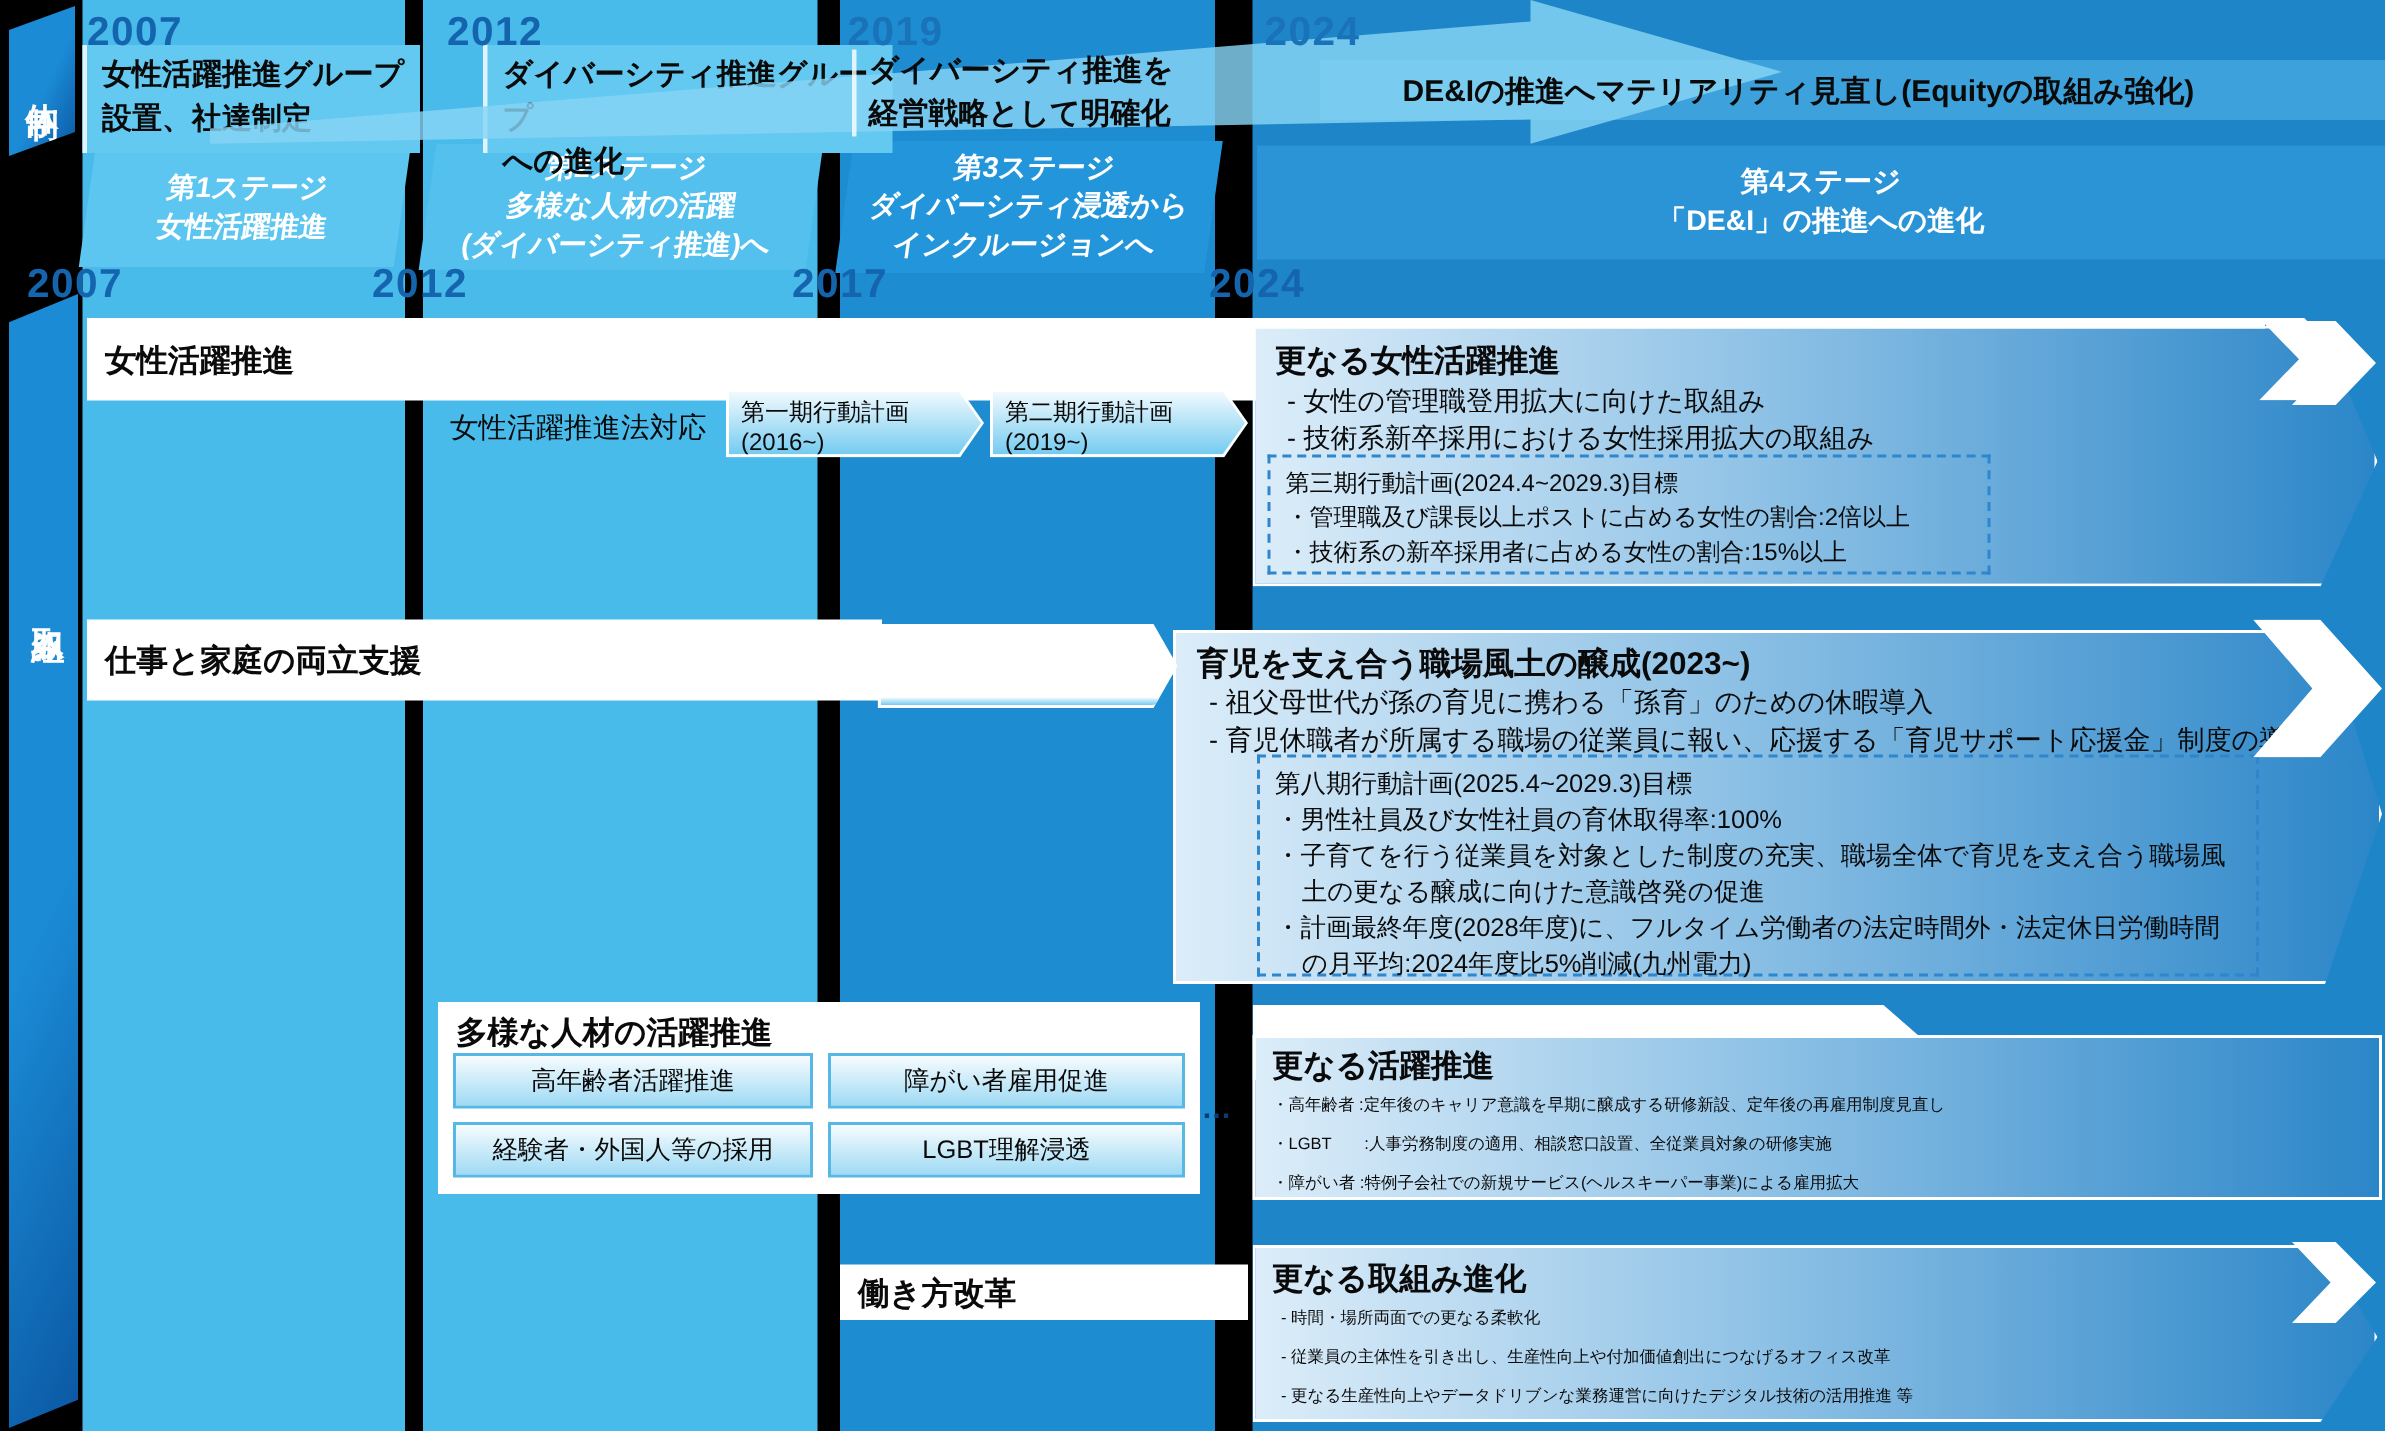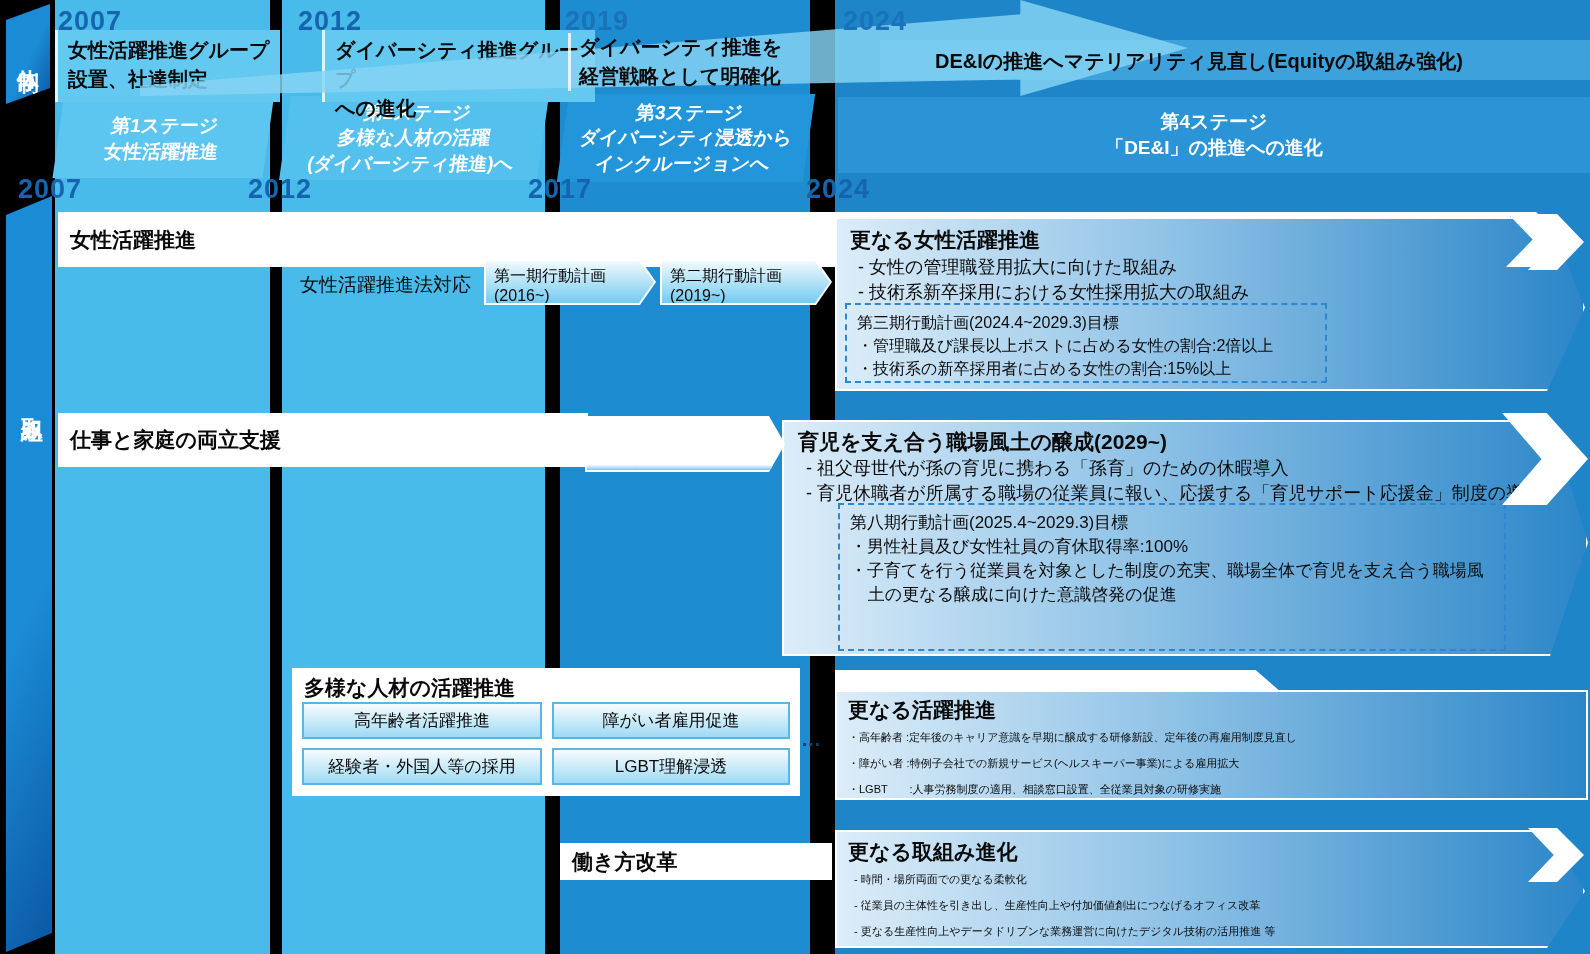--- a/index.html
+++ b/index.html
@@ -162,48 +162,49 @@
     <span>仕事と家庭の両立支援</span>
   </div>
   <div class="chev" style="left:585px;top:416px;width:200px;height:56px;">
     <div class="in b">
       <div>男性育休取得促進</div>
       <div style="font-weight:normal;">(2022~)</div>
     </div>
   </div>
 
   <div class="bigbox pt" style="left:782px;top:420px;width:806px;height:236px;"></div>
-  <div class="boxtitle" style="left:798px;top:428px;z-index:5;">育児を支え合う職場風土の醸成(2029~)</div>
+  <div class="boxtitle" style="left:798px;top:428px;z-index:5;">育児を支え合う職場風土の醸成(2023~)</div>
   <div class="bullets" style="left:806px;top:456px;z-index:5;">
     <div>- 祖父母世代が孫の育児に携わる「孫育」のための休暇導入</div>
     <div>- 育児休職者が所属する職場の従業員に報い、応援する「育児サポート応援金」制度の導入</div>
   </div>
   <div class="dashed" style="left:838px;top:503px;width:668px;height:148px;">
     <div>第八期行動計画(2025.4~2029.3)目標</div>
     <div class="hang">・男性社員及び女性社員の育休取得率:100%</div>
     <div class="hang">・子育てを行う従業員を対象とした制度の充実、職場全体で育児を支え合う職場風土の更なる醸成に向けた意識啓発の促進</div>
+    <div class="hang">・計画最終年度(2028年度)に、フルタイム労働者の法定時間外・法定休日労働時間の月平均:2024年度比5%削減(九州電力)</div>
   </div>
   <div class="notch" style="left:1502px;top:413px;width:86px;height:92px;"></div>
 
   <div class="banner" style="left:292px;top:668px;width:508px;height:128px;align-items:flex-start;padding-top:6px;">
     <span>多様な人材の活躍推進</span>
   </div>
   <div class="cat" style="left:302px;top:702px;width:240px;height:37px;">高年齢者活躍推進</div>
   <div class="cat" style="left:552px;top:702px;width:238px;height:37px;">障がい者雇用促進</div>
   <div class="cat" style="left:302px;top:748px;width:240px;height:37px;">経験者・外国人等の採用</div>
   <div class="cat" style="left:552px;top:748px;width:238px;height:37px;">LGBT理解浸透</div>
   <div class="ellip" style="left:801px;top:728px;">…</div>
 
   <div class="backslant" style="left:835px;top:670px;width:478px;height:50px;"></div>
   <div class="bigbox" style="left:835px;top:690px;width:753px;height:110px;"></div>
   <div class="boxtitle" style="left:848px;top:696px;z-index:5;">更なる活躍推進</div>
   <div class="bullets s" style="left:848px;top:724px;z-index:5;">
     <div>・高年齢者 :定年後のキャリア意識を早期に醸成する研修新設、定年後の再雇用制度見直し</div>
+    <div>・LGBT　　:人事労務制度の適用、相談窓口設置、全従業員対象の研修実施</div>
     <div>・障がい者 :特例子会社での新規サービス(ヘルスキーパー事業)による雇用拡大</div>
-    <div>・LGBT　　:人事労務制度の適用、相談窓口設置、全従業員対象の研修実施</div>
   </div>
 
   <div class="banner" style="left:560px;top:843px;width:272px;height:37px;">
     <span>働き方改革</span>
   </div>
   <div class="bigbox pt" style="left:835px;top:830px;width:750px;height:118px;"></div>
   <div class="boxtitle" style="left:848px;top:838px;z-index:5;">更なる取組み進化</div>
   <div class="bullets s" style="left:854px;top:866px;z-index:5;">
     <div>- 時間・場所両面での更なる柔軟化</div>
     <div>- 従業員の主体性を引き出し、生産性向上や付加価値創出につなげるオフィス改革</div>

